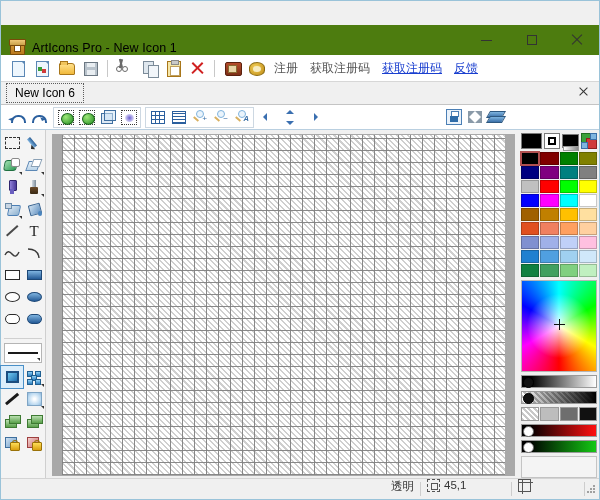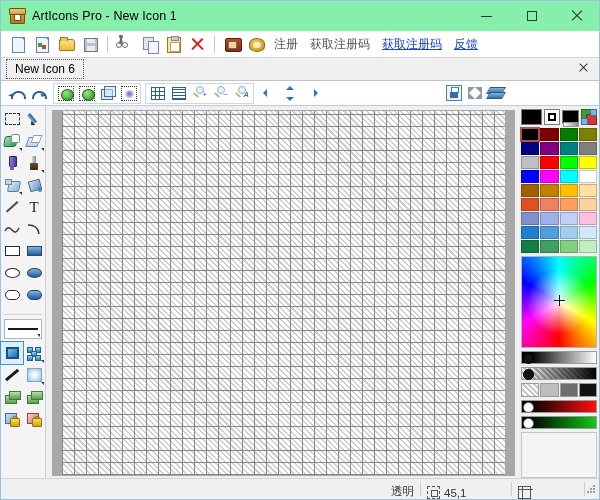--- a/index.html
+++ b/index.html
@@ -12,22 +12,22 @@
   #app{
     position:relative;width:600px;height:500px;
     background:#f0f0f0;
     border:1px solid #9ac3d9;
     box-sizing:border-box;
     display:flex;flex-direction:column;
   }
 
   
   .titlebar{
-    height:30px;flex:0 0 30px;background:#86efac;
-    display:flex;align-items:center;position:relative;
+    height:30px;flex:0 0 30px;background:#4d7c0f;
+    display:flex;align-items:flex-end;position:relative;margin-top:24px;
   }
   .app-icon{
     width:16px;height:16px;margin-left:8px;margin-right:7px;
     position:relative;flex:0 0 16px;
   }
   .app-icon .box{
     position:absolute;left:1px;top:2px;width:13px;height:12px;
     background:linear-gradient(#d9a441,#b9781c);
     border:1px solid #7a4a09;border-radius:1px;
   }
@@ -340,21 +340,21 @@
     background:#1b7fd4;color:#fff;padding:3px 5px;box-sizing:border-box;
     font-size:11.5px;line-height:14px;
   }
 
   
   .statusbar{
     height:20px;flex:0 0 20px;background:#f0f0f0;
     display:flex;align-items:center;border-top:1px solid #d4d4d4;
     font-size:11.5px;color:#333;
   }
-  .st-seg{display:flex;align-items:flex-end;height:20px;padding:0 6px;gap:4px;}
+  .st-seg{display:flex;align-items:flex-start;height:20px;padding:0 6px;gap:4px;}
   .st-sep{width:1px;height:14px;background:#cdcdcd;}
   .st-spacer{flex:1 1 auto;}
   .ic-sm{position:relative;width:13px;height:13px;display:inline-block;}
   .ic-sel{border:1px dashed #555;box-sizing:border-box;}
   .ic-sel:after{content:"";position:absolute;left:3px;top:3px;width:5px;height:5px;border:1px solid #555;}
   .ic-canv{border:1px solid #555;box-sizing:border-box;}
   .ic-canv:before{content:"";position:absolute;left:-1px;top:2px;width:15px;height:1px;background:#555;}
   .ic-canv:after{content:"";position:absolute;left:3px;top:-1px;width:1px;height:15px;background:#555;}
   .ic-zoom{position:relative;width:14px;height:13px;}
   .ic-zoom .lens2{position:absolute;left:3px;top:0;width:8px;height:8px;border:1.5px solid #6fa8d8;border-radius:50%;box-sizing:border-box;background:#eaf4fc;}

